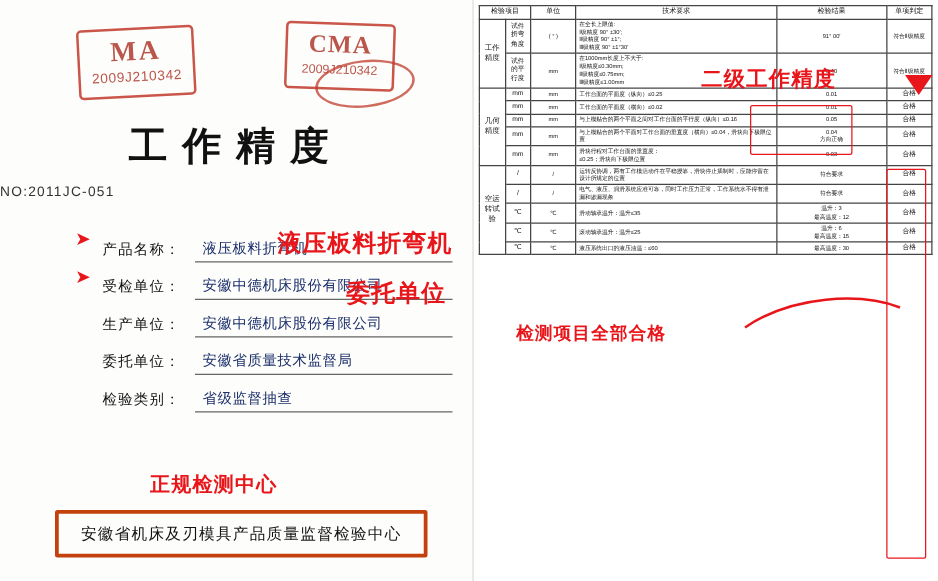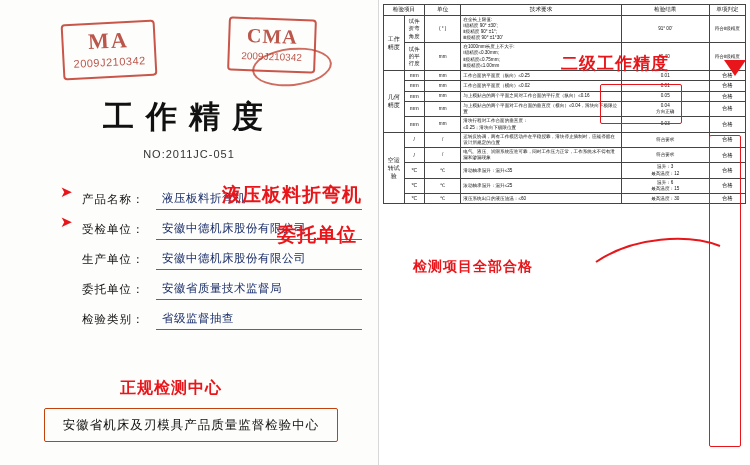--- a/index.html
+++ b/index.html
@@ -50,21 +50,21 @@
     color:#b03a2e;font-size:10px;text-align:center;line-height:34px;
     opacity:.75;transform:rotate(-6deg);
   }
 
   .doc-title{
     position:absolute;left:0;top:96px;width:378px;text-align:center;
     font-family:"Liberation Serif","DejaVu Serif",serif;
     font-size:31px;font-weight:bold;letter-spacing:12px;color:#111;
   }
   .doc-no{
-    position:absolute;left:0;top:148px;width:378px;text-align:center;
+    position:absolute;left:0;top:148px;width:378px;text-align:left;
     font-size:11px;color:#333;letter-spacing:1px;
   }
 
   .fields{position:absolute;left:82px;top:180px;width:280px;}
   .field-row{
     display:flex;align-items:flex-end;height:30px;
   }
   .field-label{
     width:74px;font-size:11.5px;color:#111;letter-spacing:1px;
     padding-bottom:3px;
@@ -73,21 +73,21 @@
     flex:1;border-bottom:1px solid #666;
     font-size:11.5px;color:#1b2f6b;padding:0 4px 3px 6px;
     letter-spacing:.5px;
   }
   .arrow-red{
     position:absolute;left:60px;color:#e8161a;font-size:15px;line-height:1;
   }
 
   .center-box{
     position:absolute;left:44px;top:408px;width:292px;height:32px;
-    border:1px solid #c2410c;border-radius:2px;
+    border:3px solid #c2410c;border-radius:2px;
     display:flex;align-items:center;justify-content:center;
     font-size:12.5px;color:#111;letter-spacing:1px;
   }
 
   
   .anno{
     position:absolute;color:#e8161a;font-weight:bold;
     font-family:"Liberation Sans","DejaVu Sans",sans-serif;
     letter-spacing:1px;
   }

